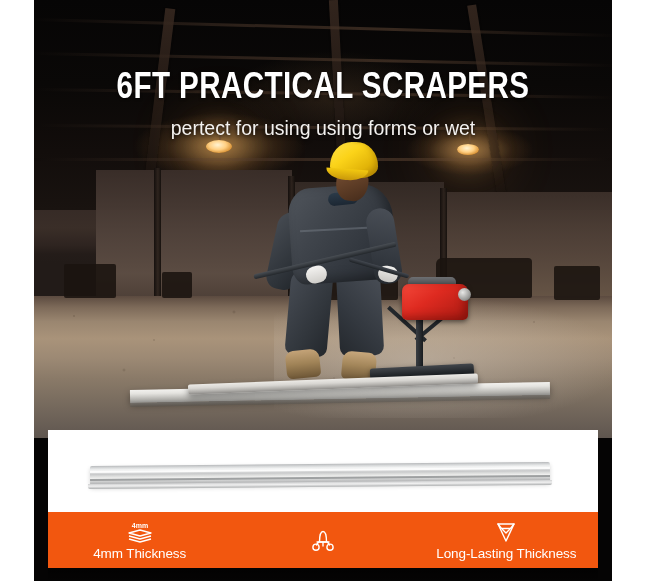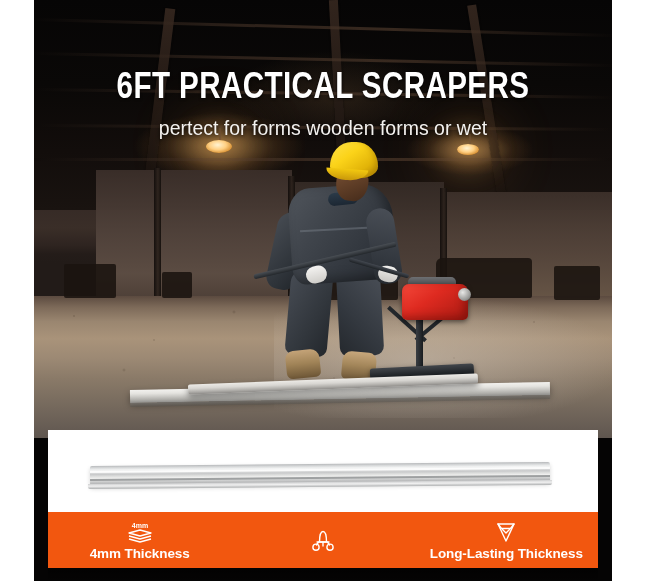--- a/index.html
+++ b/index.html
@@ -423,21 +423,21 @@
     gap: 3px;
   }
   .feature-icon {
     height: 23px;
     display: flex;
     align-items: flex-end;
     justify-content: center;
   }
   .feature-label {
     font-size: 13.5px;
-    font-weight: bold;
+    font-weight: normal;
     color: #ffffff;
     white-space: nowrap;
     letter-spacing: -.1px;
   }
   .bar-shadow {
     position: absolute;
     left: 14px; top: 568px;
     width: 550px; height: 13px;
     background: linear-gradient(to bottom, rgba(0,0,0,.55), rgba(0,0,0,.05));
     z-index: 4;
@@ -517,21 +517,21 @@
         <div class="engine-cap"></div>
         <div class="blade-head"></div>
         <div class="blade-bar"></div>
       </div>
 
     </div>
 
     <div class="header-text">
       <h1 class="title">6FT PRACTICAL SCRAPERS</h1>
       <p class="subtitle">
-        <span>pertect for forms wooden forms or wet</span><br>
+        <span>pertect for using using forms or wet</span><br>
       </p>
     </div>
 
     <div class="product-panel">
       <div class="product-bar"></div>
       <div class="product-bar-end"></div>
     </div>
 
     <div class="feature-bar">
 

